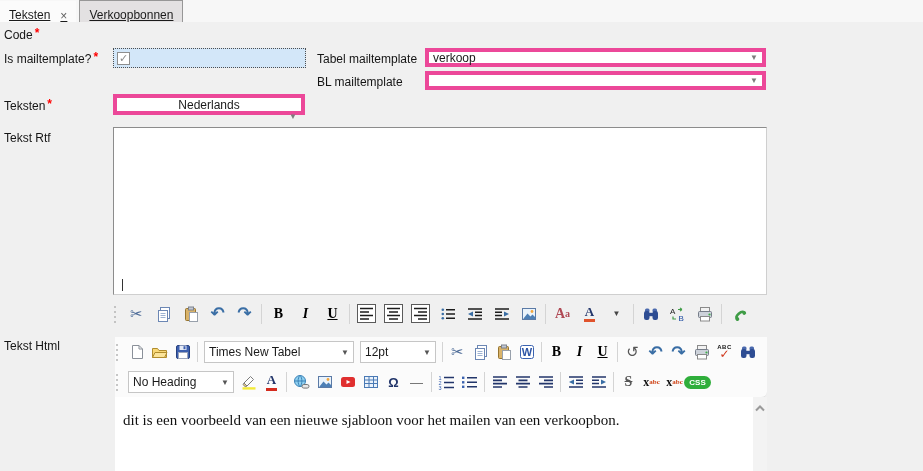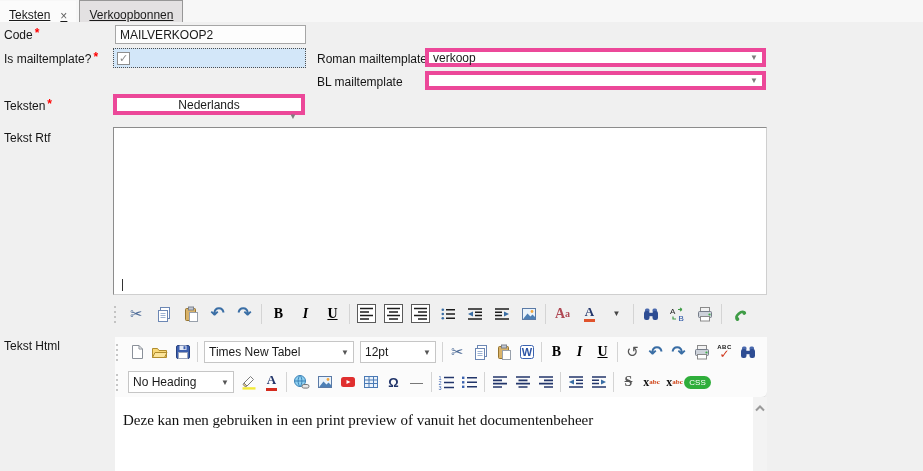--- a/index.html
+++ b/index.html
@@ -68,33 +68,30 @@
       <span class="tab-close" data-name="tab-close-icon">×</span>
     </div>
     <div class="tab inactive" data-name="tab-verkoopbonnen">
       <span data-name="tab-verkoopbonnen-label">Verkoopbonnen</span>
     </div>
   </div>
 
   <div class="lbl lbl-code" data-name="code-label">
     <span>Code</span><span class="req" data-name="required-asterisk">*</span>
   </div>
-  <div class="field fld-code" data-name="code-input">
-    <span data-name="code-value">MAILVERKOOP2</span>
-  </div>
 
   <div class="lbl lbl-ismail" data-name="is-mailtemplate-label">
     <span>Is mailtemplate?</span><span class="req" data-name="required-asterisk">*</span>
   </div>
   <div class="chkfield chk-field" data-name="is-mailtemplate-field">
     <span class="chkbox" id="chk-mail" data-name="is-mailtemplate-checkbox">✓</span>
   </div>
 
   <div class="lbl lbl-tabel" data-name="tabel-mailtemplate-label">
-    <span>Roman mailtemplate</span>
+    <span>Tabel mailtemplate</span>
   </div>
   <div class="combo cmb-tabel" data-name="tabel-mailtemplate-dropdown">
     <span data-name="tabel-mailtemplate-value">verkoop</span>
     <span class="arr" data-name="dropdown-arrow-icon">▼</span>
   </div>
 
   <div class="lbl lbl-bl" data-name="bl-mailtemplate-label">
     <span>BL mailtemplate</span>
   </div>
   <div class="combo cmb-bl" data-name="bl-mailtemplate-dropdown">
@@ -467,25 +464,25 @@
       <span class="tb-icon" data-name="strikethrough-icon">
         <span class="g serif" style="color:#555;font-weight:bold;font-size:14px;text-decoration:line-through">S</span>
       </span>
       <span class="tb-icon" data-name="superscript-icon">
         <span class="g serif" style="font-size:12px;font-weight:bold;color:#111">x<span style="font-size:7px;color:#cf4418;vertical-align:super">abc</span></span>
       </span>
       <span class="tb-icon" data-name="subscript-icon">
         <span class="g serif" style="font-size:12px;font-weight:bold;color:#111">x<span style="font-size:7px;color:#cf4418;vertical-align:sub">abc</span></span>
       </span>
       <span class="tb-icon" data-name="css-icon">
-        <span style="background:#2fae3b;color:#fff;font-size:8px;font-weight:normal;border-radius:8px;padding:2px 5px">CSS</span>
+        <span style="background:#2fae3b;color:#fff;font-size:8px;font-weight:bold;border-radius:8px;padding:2px 5px">CSS</span>
       </span>
     </div>
   <div class="html-content" id="html-lines" data-name="html-editor-area">
-      <div class="html-line" data-name="html-editor-line">Deze kan men gebruiken in een print preview of vanuit het documentenbeheer</div>
+      <div class="html-line" data-name="html-editor-line">dit is een voorbeeld van een nieuwe sjabloon voor het mailen van een verkoopbon.</div>
     </div>
   <div class="html-scroll" data-name="html-editor-scrollbar">
     <span class="scroll-up" data-name="scroll-up-icon">
       <svg width="10" height="7">
           <path d="M1 5.5 L5 1.5 L9 5.5" fill="none" stroke="#9a9a9a" stroke-width="2"></path>
         </svg>
     </span>
   </div>
 </div>
 

